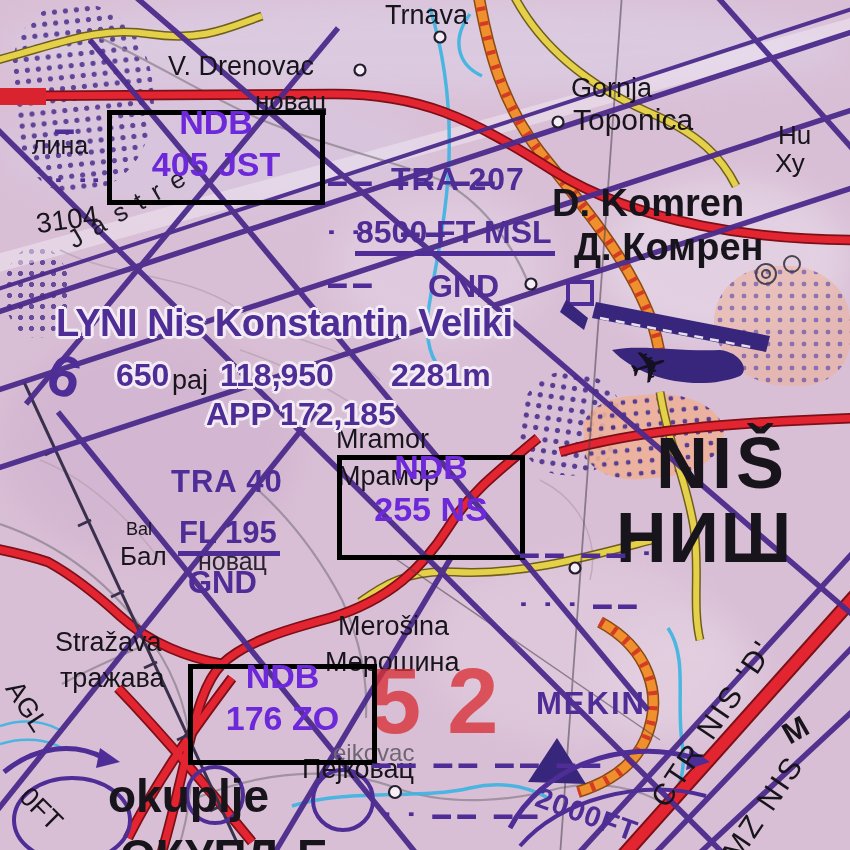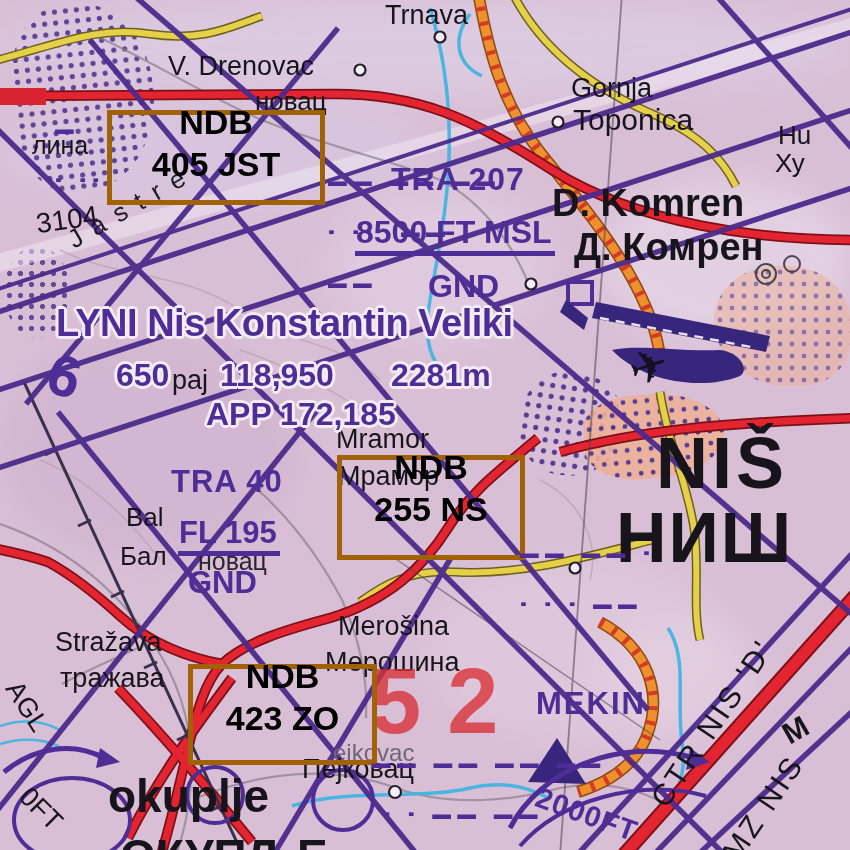--- a/index.html
+++ b/index.html
@@ -11,22 +11,22 @@
   .salmon{position:absolute;background-image:radial-gradient(circle,#4a2f8c 2.1px,rgba(0,0,0,0) 2.7px);
         background-size:12px 12px;background-color:#edb29a;}
   svg.layer{position:absolute;left:0;top:0;z-index:2;}
   .lbl{position:absolute;white-space:nowrap;color:#17141b;line-height:1.05;}
   .z5{z-index:5}.z6{z-index:6}.z7{z-index:7}
   .purple{color:#4f2d96;font-weight:700;}
   .gray{color:#6e6673;}
   .halo{text-shadow:-2px -2px 0 #f3ecf4,2px -2px 0 #f3ecf4,-2px 2px 0 #f3ecf4,2px 2px 0 #f3ecf4,
         -3px 0 0 #f3ecf4,3px 0 0 #f3ecf4,0 -3px 0 #f3ecf4,0 3px 0 #f3ecf4,0 0 4px #f3ecf4;}
   .ul{border-bottom:5px solid #4f2d96;padding:0 3px 1px 1px;}
-  .ndb-box{position:absolute;border:5px solid #a16207;z-index:6;text-align:center;
-           color:#000000;font-weight:700;font-size:34px;}
+  .ndb-box{position:absolute;border:5px solid #000000;z-index:6;text-align:center;
+           color:#6d28d9;font-weight:700;font-size:34px;}
   .ndb-box .l1{margin-top:-12px;}
   .ndb-box .l2{margin-top:3px;}
   .morse{position:absolute;z-index:6;color:#4f2d96;font-weight:700;font-size:15px;
          letter-spacing:5px;line-height:17px;transform:scaleX(1.25);transform-origin:left top;white-space:pre;}
   .bigred{position:absolute;z-index:5;color:rgba(216,47,54,.78);font-weight:700;
           font-size:92px;letter-spacing:26px;line-height:1;}
 </style>
 </head>
 <body>
 
@@ -214,21 +214,21 @@
   <div class="lbl z5" style="left:338px;top:612px;font-size:27px;">Merošina</div>
   <div class="lbl z5" style="left:325px;top:648px;font-size:27px;">Мерошина</div>
   <div class="lbl z5" style="left:336px;top:425px;font-size:27px;">Mramor</div>
   <div class="lbl z5" style="left:338px;top:462px;font-size:27px;">Мрамор</div>
   <div class="lbl z5" style="left:55px;top:628px;font-size:27px;">Stražava</div>
   <div class="lbl z5" style="left:60px;top:664px;font-size:27px;">тражава</div>
   <div class="lbl z5" style="left:108px;top:772px;font-size:46px;font-weight:700;">okuplje</div>
   <div class="lbl z5" style="left:120px;top:832px;font-size:46px;font-weight:700;">ОКУПЉЕ</div>
   <div class="lbl z5 gray" style="left:333px;top:716px;font-size:24px;margin-top:24px;">ejkovac</div>
   <div class="lbl z5" style="left:302px;top:755px;font-size:27px;">Пејковац</div>
-  <div class="lbl z5" style="left:126px;top:504px;font-size:26px;">Bal</div>
+  <div class="lbl z5" style="left:126px;top:520px;font-size:18px;">Bal</div>
   <div class="lbl z5" style="left:120px;top:543px;font-size:26px;">Бал</div>
   <div class="lbl z5" style="left:198px;top:548px;font-size:25px;color:#2a2430;">новац</div>
   <div class="lbl z5" style="left:32px;top:132px;font-size:25px;">лина</div>
   <div class="lbl z5" style="left:36px;top:205px;font-size:28px;transform:rotate(-8deg);">3104</div>
   <div class="lbl z5" style="left:70px;top:228px;font-size:26px;letter-spacing:12px;transform:rotate(-30deg);transform-origin:left center;color:#1f1a24;">Jastre</div>
   <div class="lbl z5" style="left:24px;top:676px;font-size:27px;transform:rotate(57deg);transform-origin:left top;">AGL</div>
   <div class="lbl z5" style="left:34px;top:782px;font-size:27px;transform:rotate(45deg);transform-origin:left top;">0FT</div>
   <div class="lbl z5" style="left:658px;top:788px;font-size:30px;letter-spacing:3px;transform:rotate(-56deg);transform-origin:left center;">CTR NIS 'D'</div>
   <div class="lbl z5" style="left:716px;top:862px;font-size:30px;letter-spacing:3px;transform:rotate(-56deg);transform-origin:left center;">RMZ NIS</div>
   <div class="lbl z5" style="left:783px;top:714px;font-size:30px;font-weight:700;transform:rotate(-30deg);">M</div>
@@ -251,21 +251,21 @@
   <div class="ndb-box" style="left:107px;top:110px;width:208px;height:85px;">
     <div class="l1">NDB</div>
     <div class="l2">405 JST</div>
   </div>
   <div class="ndb-box" style="left:337px;top:455px;width:178px;height:95px;">
     <div class="l1">NDB</div>
     <div class="l2">255 NS</div>
   </div>
   <div class="ndb-box" style="left:188px;top:664px;width:179px;height:91px;">
     <div class="l1">NDB</div>
-    <div class="l2">423 ZO</div>
+    <div class="l2">176 ZO</div>
   </div>
 
   <div class="morse" style="left:328px;top:138px;">
     <div>▬▬ ▬▬ ▬▬</div>
     <div>▪ ▪▪  ▬▬</div>
     <div>▬▬</div>
   </div>
   <div class="morse" style="left:520px;top:510px;">
     <div>▬▬ ▬▬ ▪</div>
     <div>▪ ▪ ▪ ▬▬</div>

